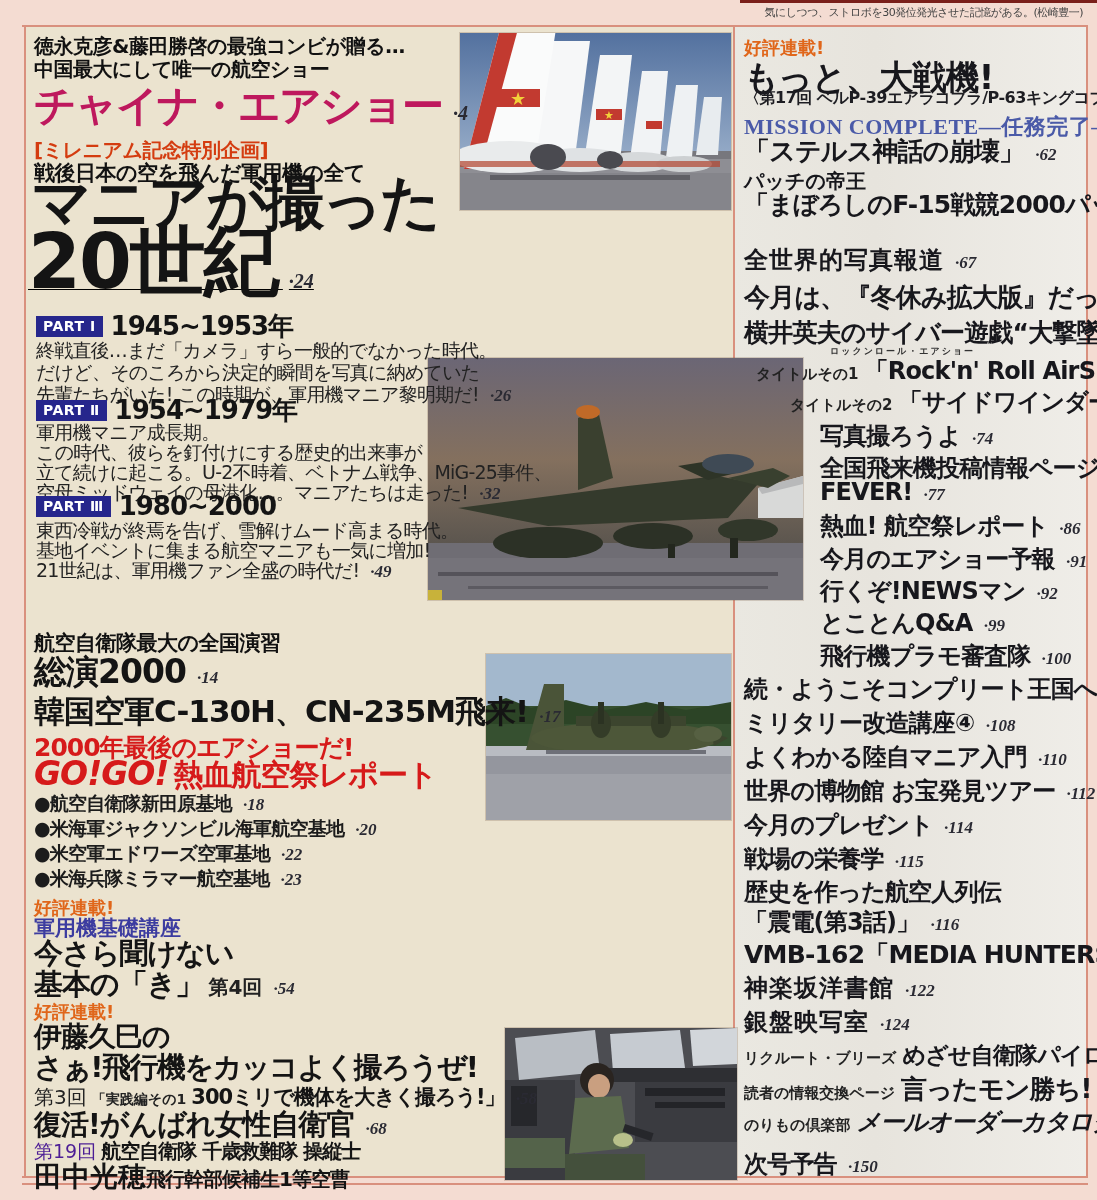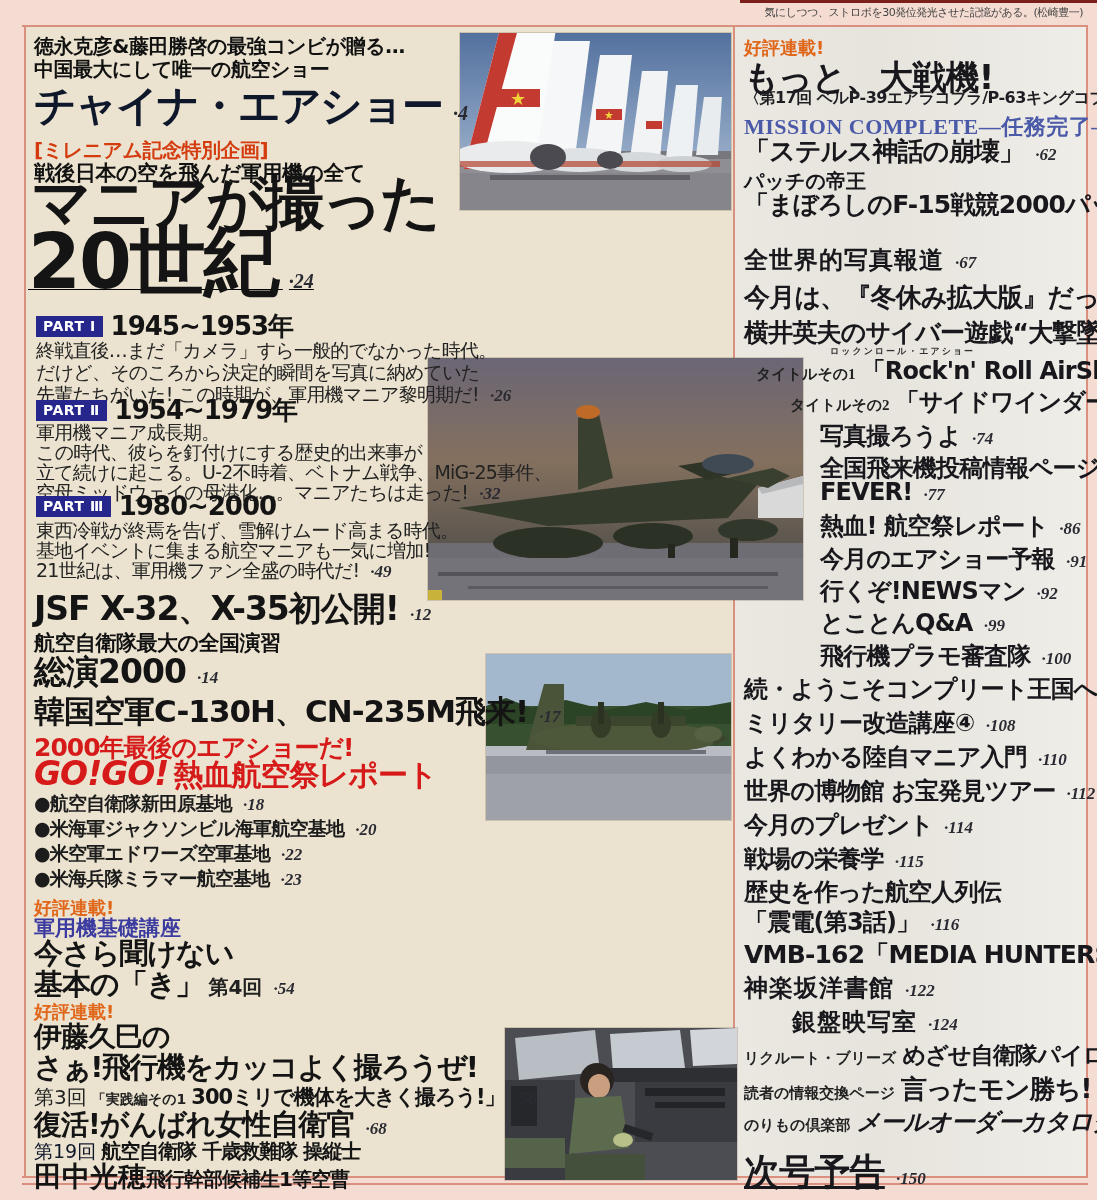--- a/index.html
+++ b/index.html
@@ -11,38 +11,38 @@
   #right-bg{position:absolute;left:734px;top:26px;width:352px;height:1152px;background:linear-gradient(90deg,#eae8e1,#e7e4dd 40%,#efede8);}
   .frame{position:absolute;background:#d9907e;}
   #top-rule{position:absolute;left:740px;top:0;width:357px;height:3px;background:#7a1f1a;}
   
   .pg{font-family:"Liberation Serif",serif;font-style:italic;font-weight:bold;font-size:17px;color:#2a2a33;margin-left:6px;}
   .pg-lg{font-size:20px;}
   .kicker{font-size:20px;font-weight:bold;color:#111;letter-spacing:-0.5px;text-align:right;}
   .lbl-orange{font-size:18px;font-weight:bold;color:#e0661a;}
   .lbl-red{color:#d43c10;}
   .lbl-blue{font-size:21px;font-weight:800;color:#3c3ca0;}
-  .t-china{font-size:42px;font-weight:900;color:#0f172a;letter-spacing:-2px;}
+  .t-china{font-size:42px;font-weight:900;color:#be185d;letter-spacing:-2px;}
   .t-huge1{font-size:60px;font-weight:900;color:#141414;letter-spacing:-3px;line-height:1;}
   .t-huge2{font-size:76px;font-weight:900;color:#141414;letter-spacing:-2px;line-height:1;}
   .part-badge{display:inline-block;background:#26268c;color:#fff;font-size:14px;font-weight:bold;padding:2px 7px 3px;letter-spacing:0.5px;}
   .part-years{font-size:26px;font-weight:800;color:#141414;margin-left:8px;letter-spacing:-1px;vertical-align:middle;}
   .body-line{font-size:19px;font-weight:500;color:#222;letter-spacing:-0.8px;}
   .t-mid{font-size:31px;font-weight:800;color:#141414;letter-spacing:-1px;}
   .t-red{color:#d61a1a;}
   .go{font-size:33px;font-weight:900;font-style:italic;color:#d61a1a;letter-spacing:-1px;}
   .bullet-line{font-size:19px;font-weight:600;color:#1c1c1c;letter-spacing:-0.8px;}
   .t-serial{font-size:29px;font-weight:900;color:#141414;letter-spacing:-1px;}
   .sub-small{font-size:20px;font-weight:700;color:#222;}
   .r-label{font-size:18px;font-weight:bold;color:#e0661a;}
   .r-title{font-size:24px;font-weight:800;color:#17171c;letter-spacing:-0.8px;}
   .r-title-lg{font-size:26px;font-weight:800;color:#17171c;letter-spacing:-0.8px;}
   .r-en{font-family:"Liberation Serif",serif;font-size:22px;font-weight:bold;color:#4a5aa8;letter-spacing:0.5px;}
   .r-sub{font-size:16px;font-weight:bold;color:#1d1d22;letter-spacing:-0.5px;}
-  .r-prefix{font-size:15px;font-weight:bold;color:#222;margin-right:6px;font-family:Liberation Serif, serif;}
+  .r-prefix{font-size:15px;font-weight:bold;color:#222;margin-right:6px;}
   .ruby{font-size:9px;letter-spacing:2px;color:#333;font-weight:bold;}
   .caption{font-size:11px;color:#444;letter-spacing:-0.5px;}
   .photo{position:absolute;box-shadow:0 0 0 1px rgba(120,90,70,0.25);}
   .photo svg{display:block;}
 </style>
 </head>
 <body>
 
 <div id="page">
 
@@ -211,24 +211,20 @@
   <div class="abs" style="left:36px;top:491px;">
     <span class="part-badge">PART Ⅲ</span><span class="part-years">1980~2000</span>
   </div>
   <div class="abs body-line" style="left:36px;top:518px;">東西冷戦が終焉を告げ、雪解けムード高まる時代。</div>
   <div class="abs body-line" style="left:36px;top:538px;">基地イベントに集まる航空マニアも一気に増加!</div>
   <div class="abs" style="left:36px;top:558px;">
     <span class="body-line">21世紀は、軍用機ファン全盛の時代だ!</span>
     <span class="pg">·49</span>
   </div>
 
-  <div class="abs" style="left:34px;top:587px;">
-    <span class="t-mid" style="font-size:33px;">JSF X-32、X-35初公開!</span>
-    <span class="pg">·12</span>
-  </div>
 
   <div class="abs kicker" style="left:34px;top:629px;font-size:21px;">航空自衛隊最大の全国演習</div>
   <div class="abs" style="left:34px;top:650px;">
     <span class="t-mid" style="font-size:33px;">総演2000</span>
     <span class="pg">·14</span>
   </div>
 
   <div class="abs" style="left:34px;top:691px;">
     <span class="t-mid">韓国空軍C-130H、CN-235M飛来!</span>
     <span class="pg">·17</span>
@@ -273,21 +269,21 @@
     <span style="font-size:14px;font-weight:bold;color:#222;">「実践編その1</span>
     <span style="font-size:21px;font-weight:800;color:#141414;letter-spacing:-1px;">300ミリで機体を大きく撮ろう!」</span>
     <span class="pg">·58</span>
   </div>
 
   <div class="abs" style="left:34px;top:1105px;">
     <span class="t-serial lbl-red" style="font-size:28px;">復活!</span><span class="t-serial">がんばれ女性自衛官</span>
     <span class="pg">·68</span>
   </div>
   <div class="abs" style="left:34px;top:1138px;">
-    <span style="font-size:19px;font-weight:500;color:#0f172a;">第19回</span>
+    <span style="font-size:19px;font-weight:500;color:#4c1d95;">第19回</span>
     <span style="font-size:20px;font-weight:800;color:#141414;letter-spacing:-1px;">航空自衛隊 千歳救難隊 操縦士</span>
   </div>
   <div class="abs" style="left:34px;top:1158px;">
     <span style="font-size:28px;font-weight:800;color:#141414;">田中光穂</span><span style="font-size:20px;font-weight:700;color:#141414;letter-spacing:-1px;">飛行幹部候補生1等空曹</span>
   </div>
 
   <div class="abs r-label" style="left:744px;top:36px;">好評連載!</div>
   <div class="abs r-title-lg" style="left:744px;top:55px;font-size:34px;">もっと、大戦機!</div>
   <div class="abs" style="left:744px;top:88px;">
     <span class="r-sub">〈第17回 ベルP-39エアラコブラ/P-63キングコブラ〉</span>
@@ -385,34 +381,34 @@
     <span class="pg">·116</span>
   </div>
   <div class="abs" style="left:744px;top:938px;">
     <span class="r-title" style="font-size:25px;">VMB-162「MEDIA HUNTERS」</span>
     
   </div>
   <div class="abs" style="left:744px;top:972px;">
     <span class="r-title" style="letter-spacing:1px;">神楽坂洋書館</span>
     <span class="pg">·122</span>
   </div>
-  <div class="abs" style="left:744px;top:1006px;margin-left:48px;">
+  <div class="abs" style="left:744px;top:1006px;">
     <span class="r-title" style="letter-spacing:1px;">銀盤映写室</span>
     <span class="pg">·124</span>
   </div>
   <div class="abs" style="left:744px;top:1040px;">
     <span class="r-prefix">リクルート・ブリーズ</span><span class="r-title" style="font-size:23px;">めざせ自衛隊パイロット</span>
     
   </div>
   <div class="abs" style="left:744px;top:1072px;">
     <span class="r-prefix">読者の情報交換ページ</span><span class="r-title" style="font-size:26px;">言ったモン勝ち!</span>
     
   </div>
   <div class="abs" style="left:744px;top:1106px;">
     <span class="r-prefix">のりもの倶楽部</span><span class="r-title" style="font-size:24px;font-style:italic;">メールオーダーカタログ</span>
     
   </div>
   <div class="abs" style="left:744px;top:1148px;">
-    <span class="r-title" style="font-size:36px;text-decoration:underline;">次号予告</span>
+    <span class="r-title" style="font-size:24px;">次号予告</span>
     <span class="pg">·150</span>
   </div>
 
 </div>
 
 </body></html>

